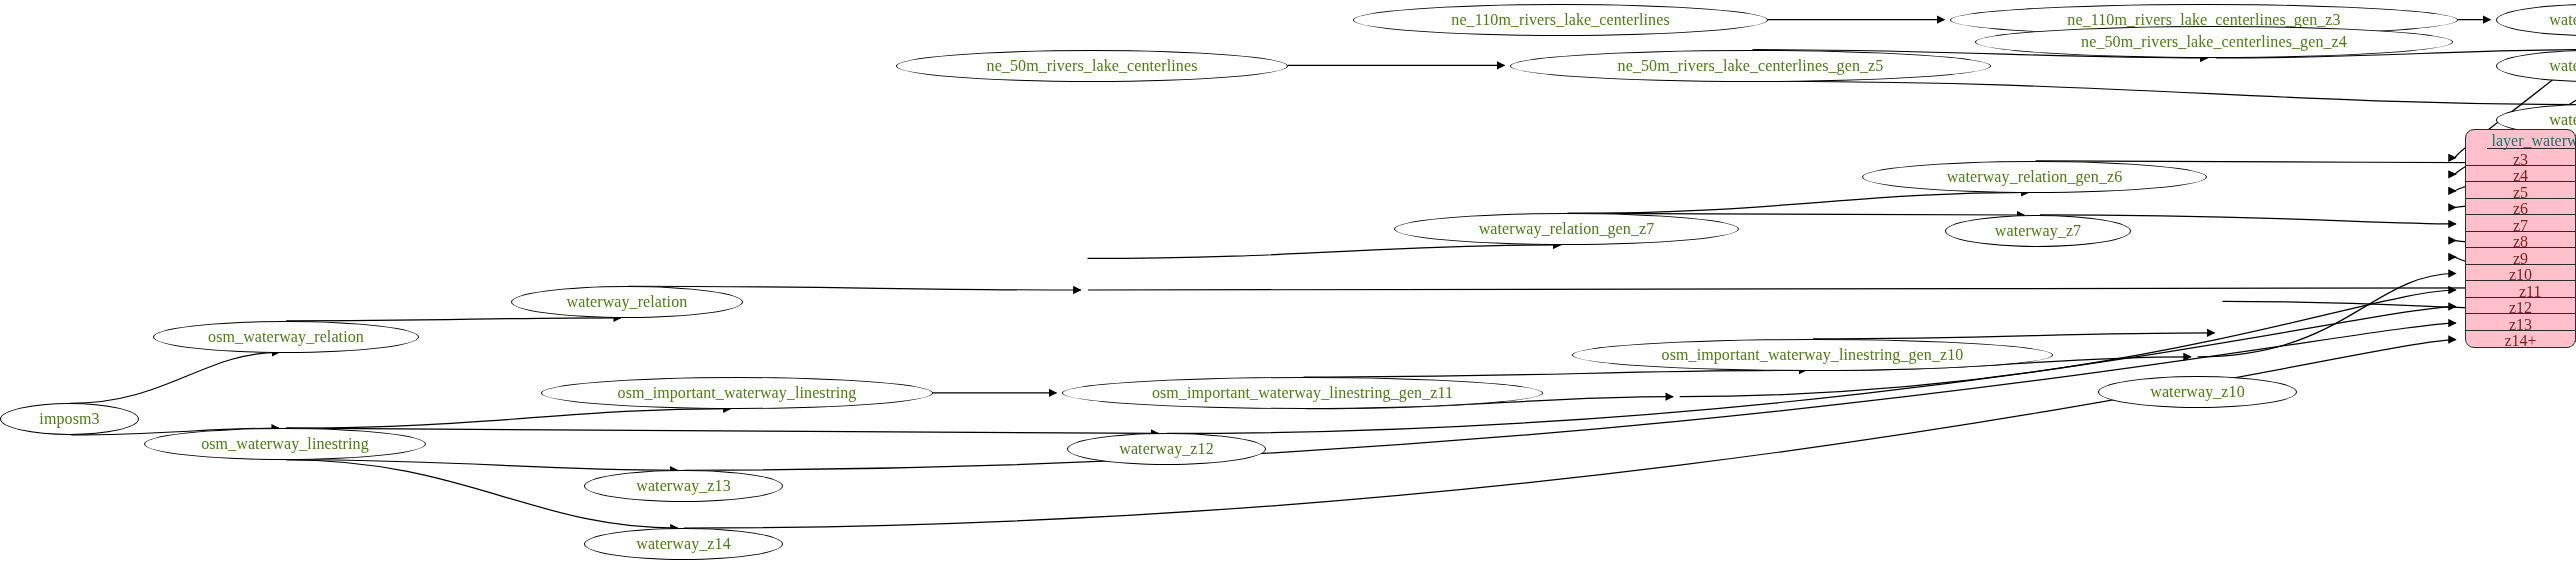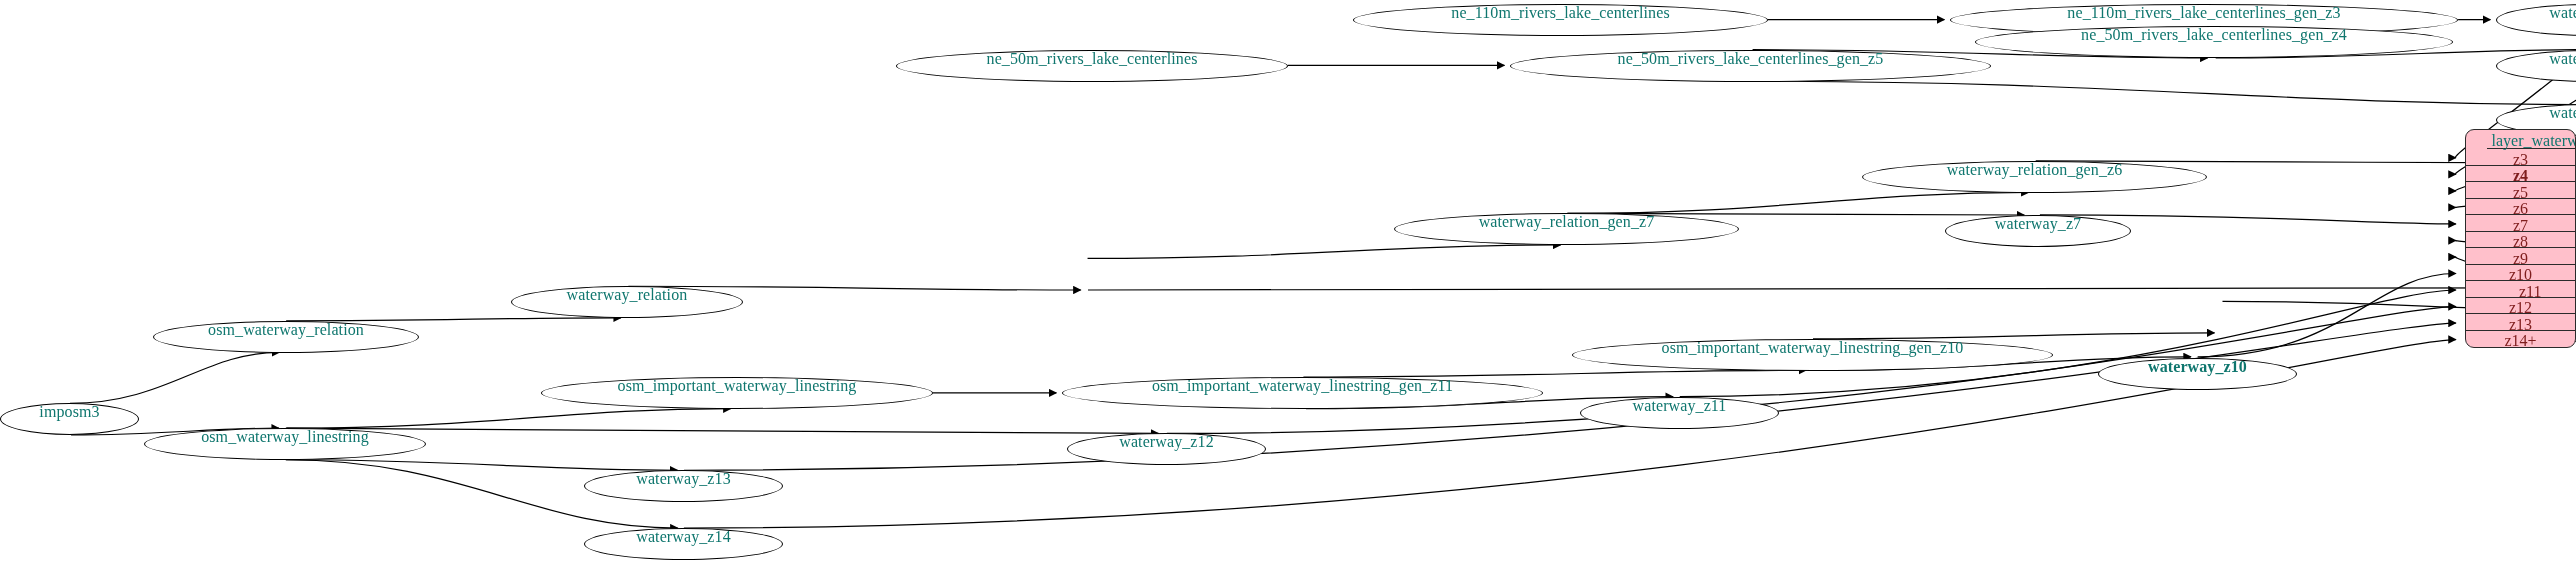--- a/index.html
+++ b/index.html
@@ -27,26 +27,26 @@
     position: absolute;
     left: 0;
     top: 0;
     width: 2576px;
     height: 565px;
   }
   .node {
     position: absolute;
     box-sizing: border-box;
     display: flex;
-    align-items: flex-start;
+    align-items: center;
     justify-content: center;
     border: 1.2px solid #000000;
     border-radius: 50%;
     background: #ffffff;
-    color: #0f766e;
+    color: #4d7c0f;
     white-space: nowrap;
     cursor: default;
   }
   .node .node-label {
     font-size: 16px;
     line-height: 1;
     letter-spacing: 0.1px;
   }
   .table-node {
     position: absolute;
@@ -168,25 +168,22 @@
       </div>
       <div class="node" style="left: 541px; top: 377px; width: 392px; height: 32px;">
         <span class="node-label">osm_important_waterway_linestring</span>
       </div>
       <div class="node" style="left: 1062px; top: 377px; width: 481px; height: 32px;">
         <span class="node-label">osm_important_waterway_linestring_gen_z11</span>
       </div>
       <div class="node" style="left: 1572px; top: 339px; width: 481px; height: 32px;">
         <span class="node-label">osm_important_waterway_linestring_gen_z10</span>
       </div>
-      <div class="node" style="left: 2098px; top: 358px; width: 199px; height: 32px; font-weight: bold;">
+      <div class="node" style="left: 2098px; top: 376px; width: 199px; height: 32px;">
         <span class="node-label">waterway_z10</span>
-      </div>
-      <div class="node" style="left: 1580px; top: 397px; width: 199px; height: 32px;">
-        <span class="node-label">waterway_z11</span>
       </div>
       <div class="node" style="left: 1067px; top: 433px; width: 199px; height: 32px;">
         <span class="node-label">waterway_z12</span>
       </div>
       <div class="node" style="left: 584px; top: 470px; width: 199px; height: 32px;">
         <span class="node-label">waterway_z13</span>
       </div>
       <div class="node" style="left: 584px; top: 528px; width: 199px; height: 32px;">
         <span class="node-label">waterway_z14</span>
       </div>
@@ -204,21 +201,21 @@
       </div>
       <div class="node" style="left: 2496px; top: 256px; width: 193px; height: 32px;">
         <span class="node-label">waterway_z8</span>
       </div>
       <div class="node" style="left: 2496px; top: 310px; width: 193px; height: 32px;">
         <span class="node-label">waterway_z9</span>
       </div>
       <div class="table-node" style="left: 2465px; top: 129px; width: 111px;">
         <div class="t-title" style="height: 19px;">layer_waterway</div>
         <div class="t-row" style="height: 16.5px;">z3</div>
-        <div class="t-row" style="height: 16.5px; font-weight: bold;">z4</div>
+        <div class="t-row" style="height: 16.5px;">z4</div>
         <div class="t-row" style="height: 16.5px;">z5</div>
         <div class="t-row" style="height: 16.5px;">z6</div>
         <div class="t-row" style="height: 16.5px;">z7</div>
         <div class="t-row" style="height: 16.5px;">z8</div>
         <div class="t-row" style="height: 16.5px;">z9</div>
         <div class="t-row" style="height: 16.5px;">z10</div>
         <div class="t-row" style="height: 16.5px; padding-left: 24px;">z11</div>
         <div class="t-row" style="height: 16.5px;">z12</div>
         <div class="t-row" style="height: 16.5px;">z13</div>
         <div class="t-row" style="height: 16.5px;">z14+</div>

